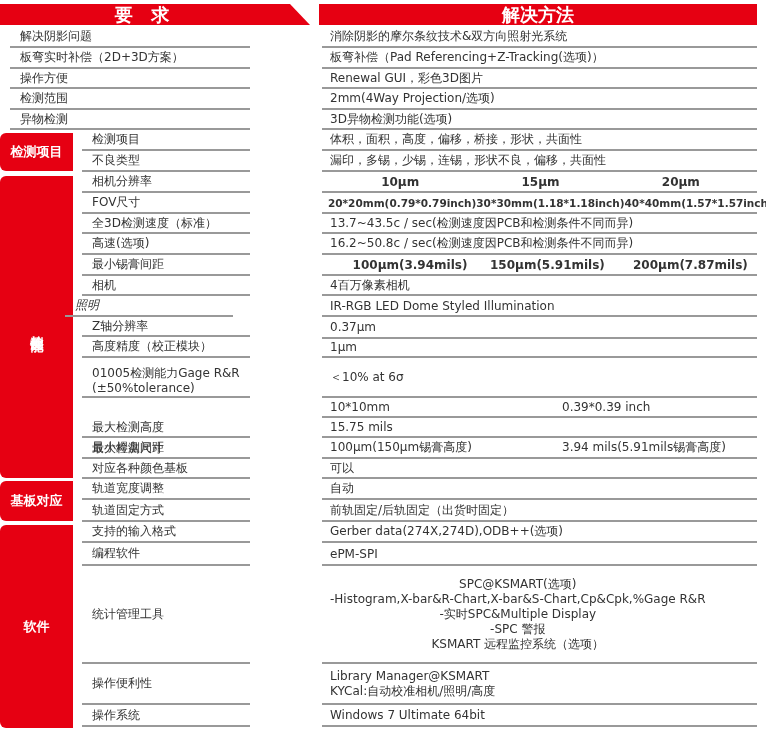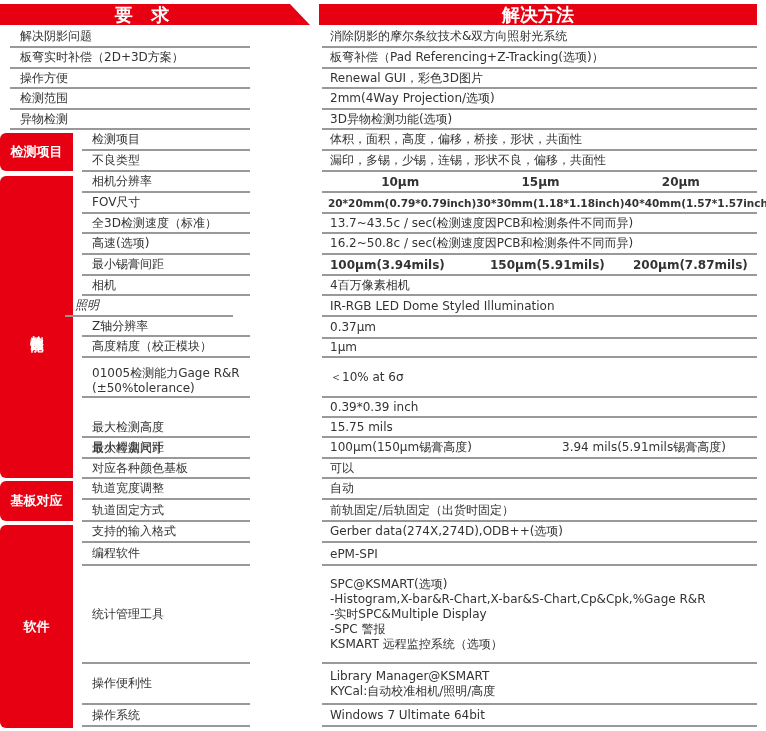--- a/index.html
+++ b/index.html
@@ -73,21 +73,21 @@
 
 <div class="lcell" style="left:82px;width:168px;top:214px;height:20px;">全3D检测速度（标准）</div>
 <div class="rcell" style="top:214px;height:20px;">13.7~43.5c / sec(检测速度因PCB和检测条件不同而异)</div>
 
 <div class="lcell" style="left:82px;width:168px;top:234px;height:21px;">高速(选项)</div>
 <div class="rcell" style="top:234px;height:21px;">16.2~50.8c / sec(检测速度因PCB和检测条件不同而异)</div>
 
 <div class="lcell" style="left:82px;width:168px;top:255px;height:21px;">最小锡膏间距</div>
 <div class="rcell" style="top:255px;height:21px;">
   <div class="cols3" style="padding-right:0;">
-    <span style="flex:0 0 160px;">100μm(3.94mils)</span>
+    <span style="flex:0 0 160px;text-align:center;">100μm(3.94mils)</span>
     <span style="flex:0 0 143px;">150μm(5.91mils)</span>
     <span style="flex:0 0 120px;">200μm(7.87mils)</span>
   </div>
 </div>
 
 <div class="lcell" style="left:82px;width:168px;top:276px;height:20px;">相机</div>
 <div class="rcell" style="top:276px;height:20px;">4百万像素相机</div>
 
 <div class="lcell" style="left:65px;width:168px;top:296px;height:21px;font-style:italic;">照明</div>
 <div class="rcell" style="top:296px;height:21px;">IR-RGB LED Dome Styled Illumination</div>
@@ -102,20 +102,21 @@
   <div class="lines">
     <div>01005检测能力Gage R&amp;R</div>
     <div>(±50%tolerance)</div>
   </div>
 </div>
 <div class="rcell" style="top:358px;height:40px;">＜10% at 6σ</div>
 
 <div class="lcell" style="left:82px;width:168px;top:398px;height:20px;margin-top:41px;">最大检测尺寸</div>
 <div class="rcell" style="top:398px;height:20px;">
   <div class="cols2">
+    <span>10*10mm</span>
     <span>0.39*0.39 inch</span>
   </div>
 </div>
 
 <div class="lcell" style="left:82px;width:168px;top:418px;height:20px;">最大检测高度</div>
 <div class="rcell" style="top:418px;height:20px;">
   <div class="cols2">
     <span>15.75 mils</span>
   </div>
 </div>
@@ -138,21 +139,21 @@
 <div class="rcell" style="top:500px;height:22px;">前轨固定/后轨固定（出货时固定）</div>
 
 <div class="cat" style="top:525px;height:203px;">软件</div>
 <div class="lcell" style="left:82px;width:168px;top:522px;height:21px;">支持的输入格式</div>
 <div class="rcell" style="top:522px;height:21px;">Gerber data(274X,274D),ODB++(选项)</div>
 
 <div class="lcell" style="left:82px;width:168px;top:543px;height:23px;">编程软件</div>
 <div class="rcell" style="top:543px;height:23px;">ePM-SPI</div>
 
 <div class="lcell" style="left:82px;width:168px;top:566px;height:98px;">统计管理工具</div>
-<div class="rcell" style="top:566px;height:98px;">
+<div class="rcell" style="top:566px;height:98px;text-align:center;">
   <div class="lines">
     <div>SPC@KSMART(选项)</div>
     <div>-Histogram,X-bar&amp;R-Chart,X-bar&amp;S-Chart,Cp&amp;Cpk,%Gage R&amp;R</div>
     <div>-实时SPC&amp;Multiple Display</div>
     <div>-SPC 警报</div>
     <div>KSMART 远程监控系统（选项）</div>
   </div>
 </div>
 
 <div class="lcell" style="left:82px;width:168px;top:664px;height:41px;">操作便利性</div>

